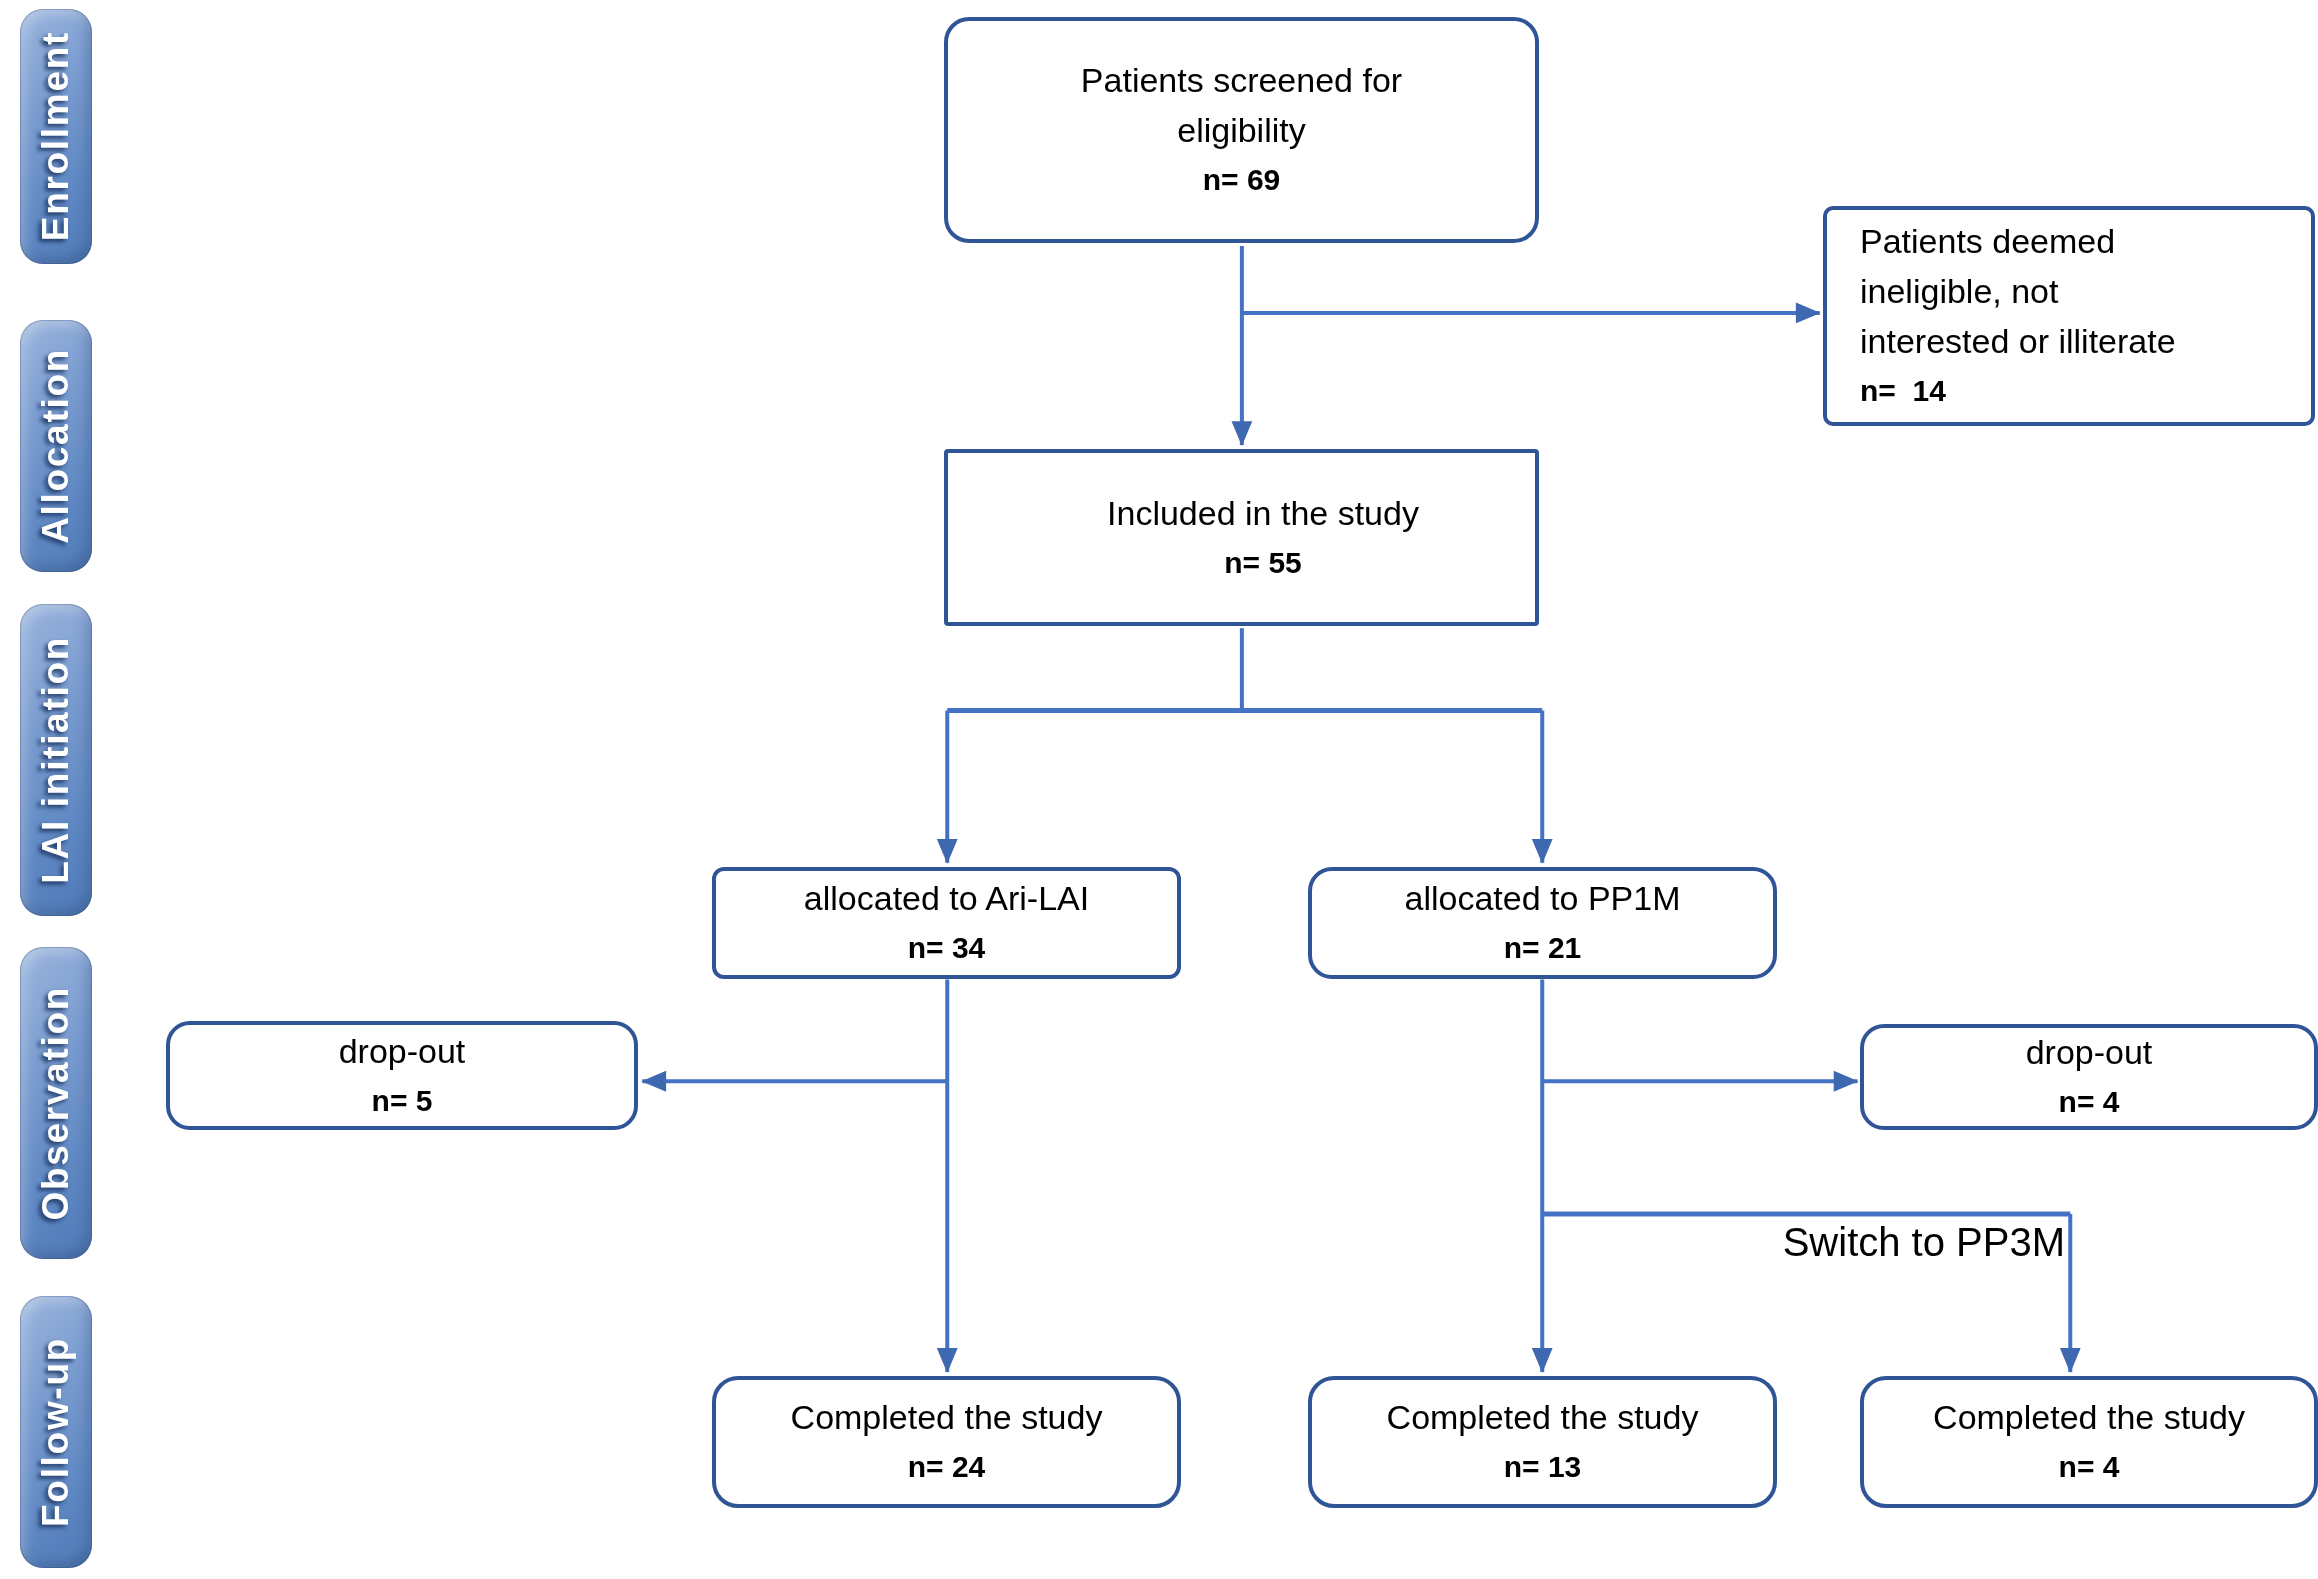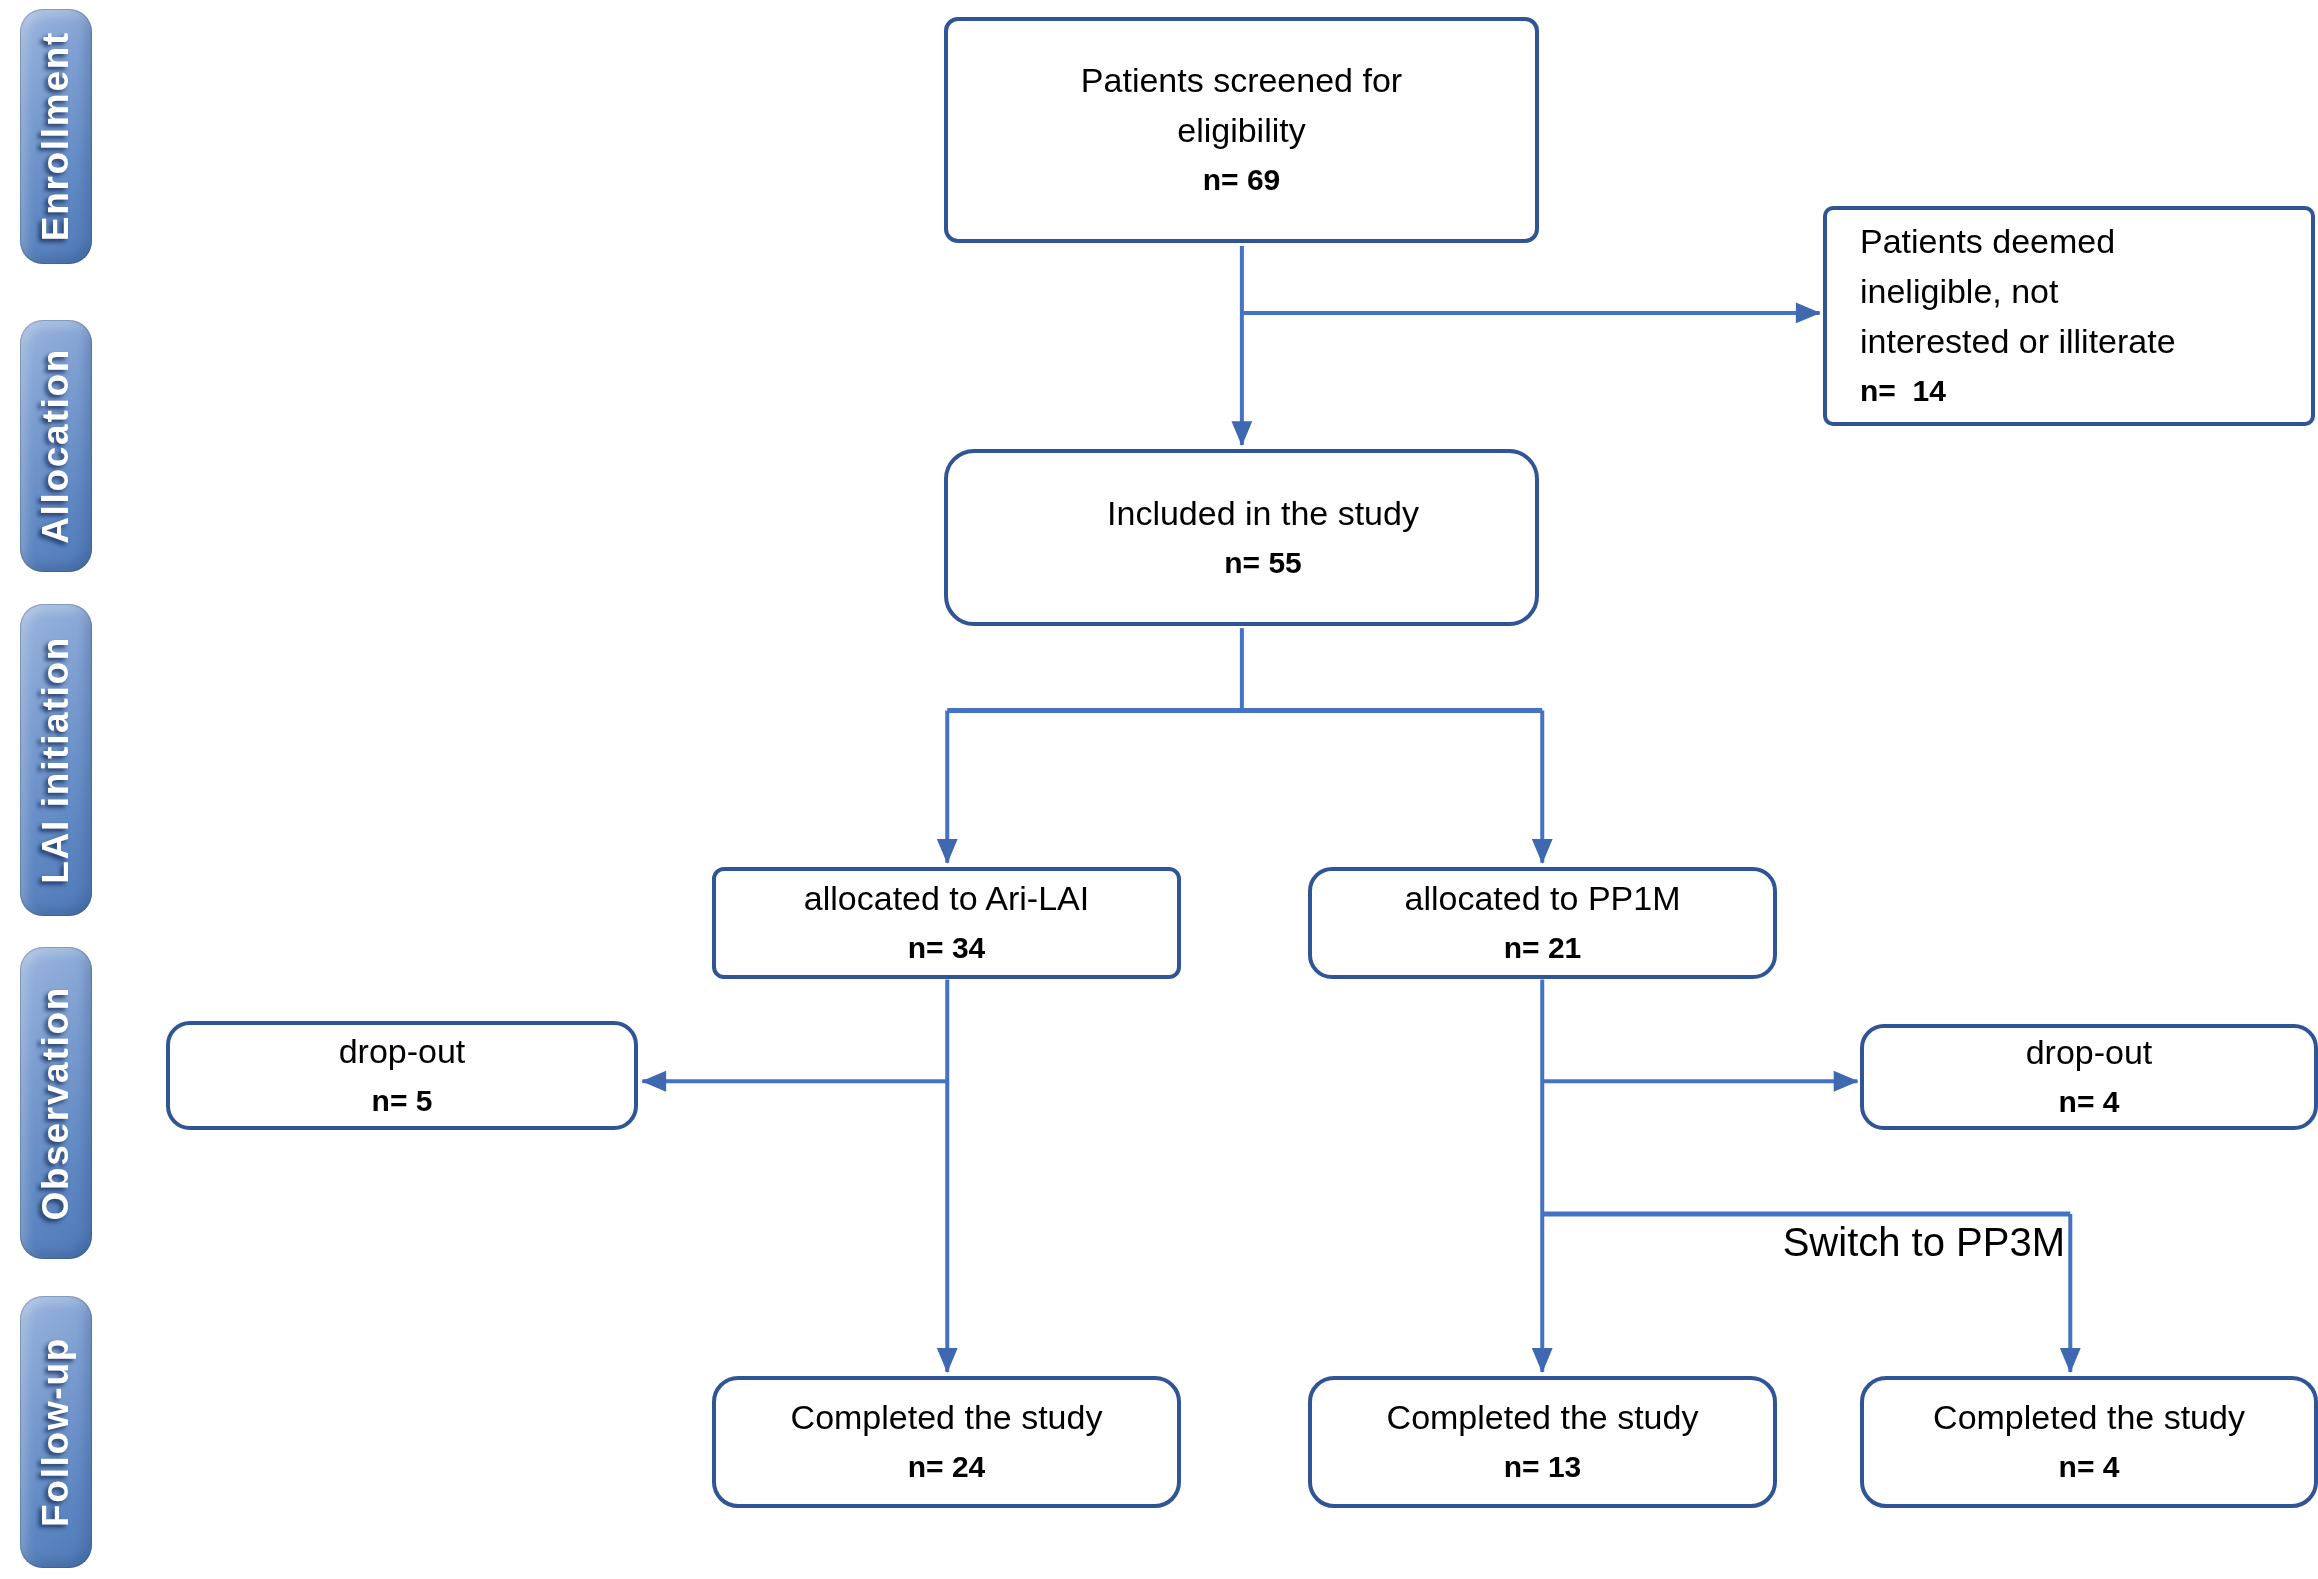--- a/index.html
+++ b/index.html
@@ -109,34 +109,34 @@
   <div class="stage" style="top:604px;height:312px;">
     <span class="stage-label">LAI initiation</span>
   </div>
   <div class="stage" style="top:947px;height:312px;">
     <span class="stage-label">Observation</span>
   </div>
   <div class="stage" style="top:1296px;height:272px;">
     <span class="stage-label">Follow-up</span>
   </div>
 
-  <div class="box" style="left:944px;top:17px;width:595px;height:226px;border-radius:14px;">
+  <div class="box" style="left:944px;top:17px;width:595px;height:226px;border-radius:25px;">
     <div class="label">Patients screened for
 eligibility</div>
     <div class="nline">n= 69</div>
   </div>
 
   <div class="box align-left" style="left:1823px;top:206px;width:492px;height:220px;border-radius:10px;">
     <div class="label">Patients deemed
 ineligible, not
 interested or illiterate</div>
     <div class="nline">n=  14</div>
   </div>
 
-  <div class="box" style="left:944px;top:449px;width:595px;height:177px;border-radius:30px;padding-left:43px;">
+  <div class="box" style="left:944px;top:449px;width:595px;height:177px;border-radius:4px;padding-left:43px;">
     <div class="label">Included in the study</div>
     <div class="nline">n= 55</div>
   </div>
 
   <div class="box" style="left:712px;top:867px;width:469px;height:112px;border-radius:12px;">
     <div class="label">allocated to Ari-LAI</div>
     <div class="nline">n= 34</div>
   </div>
 
   <div class="box" style="left:1308px;top:867px;width:469px;height:112px;border-radius:24px;">

